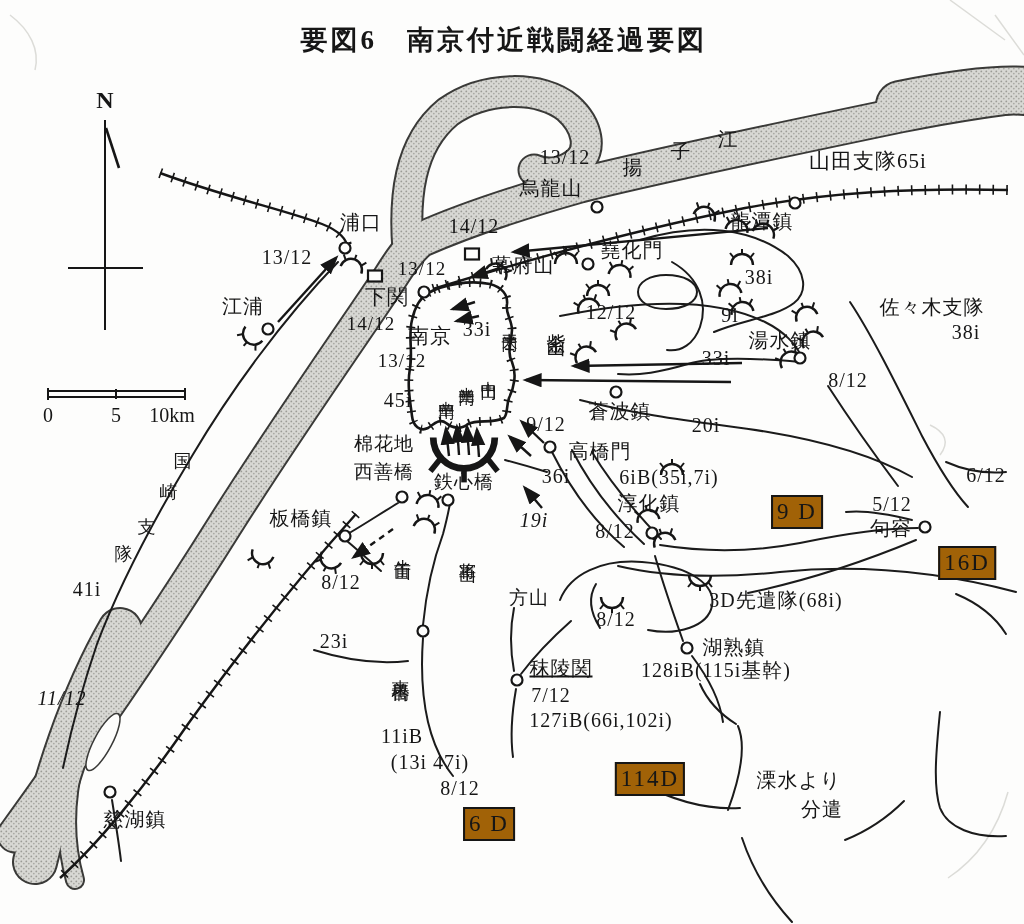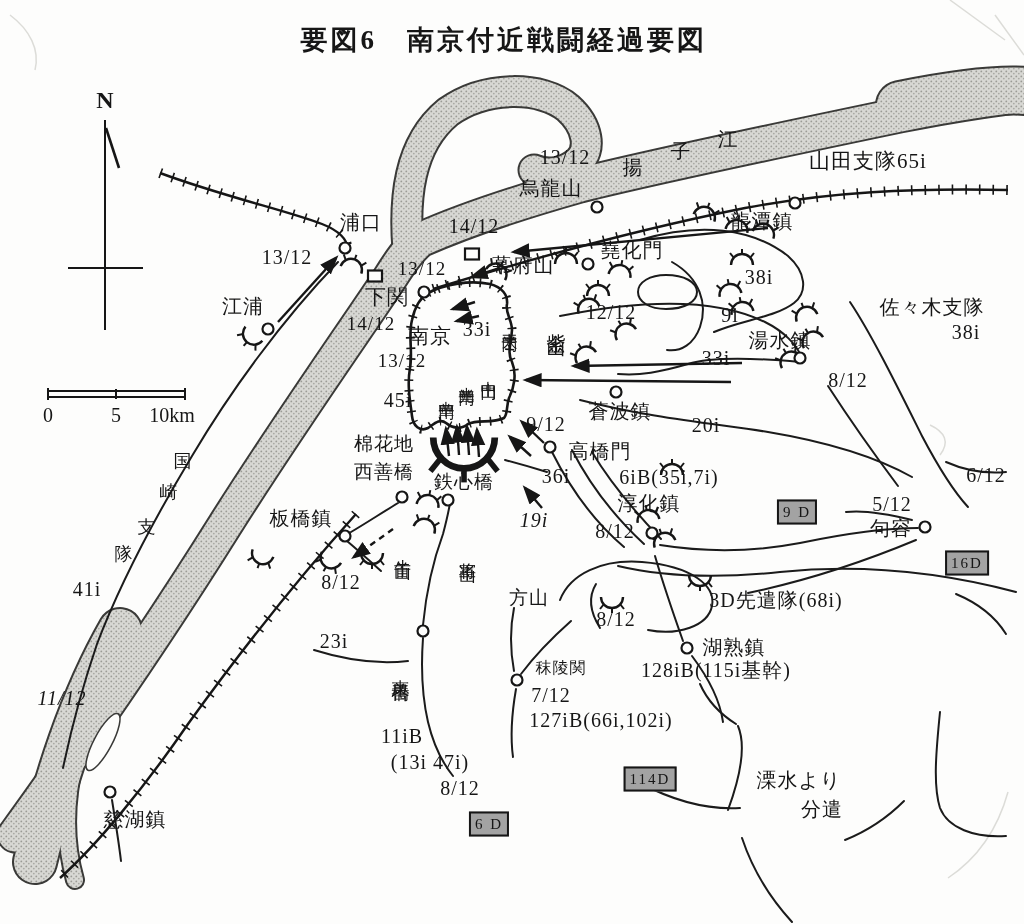--- a/index.html
+++ b/index.html
@@ -11,21 +11,21 @@
         font-family:"Liberation Sans","DejaVu Sans",sans-serif;font-weight:700;
         font-size:23px;white-space:nowrap;}
   #north-label{position:absolute;left:105px;top:100px;transform:translate(-50%,-50%);
         font-size:24px;font-weight:bold;}
   .scale-tick{position:absolute;font-size:20px;transform:translate(-50%,0);}
   svg{position:absolute;left:0;top:0;}
   .ml{position:absolute;transform:translate(-50%,-50%);white-space:nowrap;
       letter-spacing:1px;line-height:1.05;}
   .ml.v{writing-mode:vertical-rl;text-orientation:upright;letter-spacing:2px;}
   .dbox{position:absolute;transform:translate(-50%,-50%);border:2.5px solid #161616;
-      padding:2px 4px;font-size:15px;letter-spacing:2px;background:#a3a3a3;white-space:nowrap;}
+      padding:2px 4px;font-size:23px;letter-spacing:2px;background:#a16207;white-space:nowrap;}
 </style>
 </head>
 <body>
 
 <div id="page">
 
   <svg width="1024" height="924" viewBox="0 0 1024 924">
     <defs>
       <pattern id="stip" width="5" height="5" patternUnits="userSpaceOnUse">
         <rect width="5" height="5" fill="#d8d8d4"></rect>
@@ -279,21 +279,21 @@
       <span class="ml" style="left: 341px; top: 582px; font-size: 20px;">8/12</span>
       <span class="ml v" style="left: 402px; top: 549px; font-size: 17px;">牛首山</span>
       <span class="ml v" style="left: 467px; top: 552px; font-size: 17px;">将軍山</span>
       <span class="ml" style="left: 529px; top: 598px; font-size: 19px;">方山</span>
       <span class="ml" style="left: 776px; top: 600px; font-size: 20px;">3D先遣隊(68i)</span>
       <span class="ml" style="left: 616px; top: 619px; font-size: 20px;">8/12</span>
       <span class="ml" style="left: 734px; top: 647px; font-size: 20px;">湖熟鎮</span>
       <span class="ml" style="left: 716px; top: 670px; font-size: 20px;">128iB(115i基幹)</span>
       <span class="ml" style="left: 334px; top: 641px; font-size: 20px;">23i</span>
       <span class="ml v" style="left: 400px; top: 668px; font-size: 18px;">東善橋</span>
-      <span class="ml" style="left: 561px; top: 668px; font-size: 16px;">秣陵関</span>
+      <span class="ml" style="left: 561px; top: 668px; font-size: 20px; text-decoration: underline;">秣陵関</span>
       <span class="ml" style="left: 551px; top: 695px; font-size: 20px;">7/12</span>
       <span class="ml" style="left: 601px; top: 720px; font-size: 20px;">127iB(66i,102i)</span>
       <span class="ml" style="left: 402px; top: 736px; font-size: 20px;">11iB</span>
       <span class="ml" style="left: 430px; top: 762px; font-size: 20px;">(13i 47i)</span>
       <span class="ml" style="left: 460px; top: 788px; font-size: 20px;">8/12</span>
       <span class="ml" style="left: 799px; top: 780px; font-size: 20px;">溧水より</span>
       <span class="ml" style="left: 822px; top: 809px; font-size: 20px;">分遣</span>
       <span class="ml" style="left: 183px; top: 461px; font-size: 18px;">国</span>
       <span class="ml" style="left: 169px; top: 492px; font-size: 18px;">崎</span>
       <span class="ml" style="left: 147px; top: 527px; font-size: 18px;">支</span>

